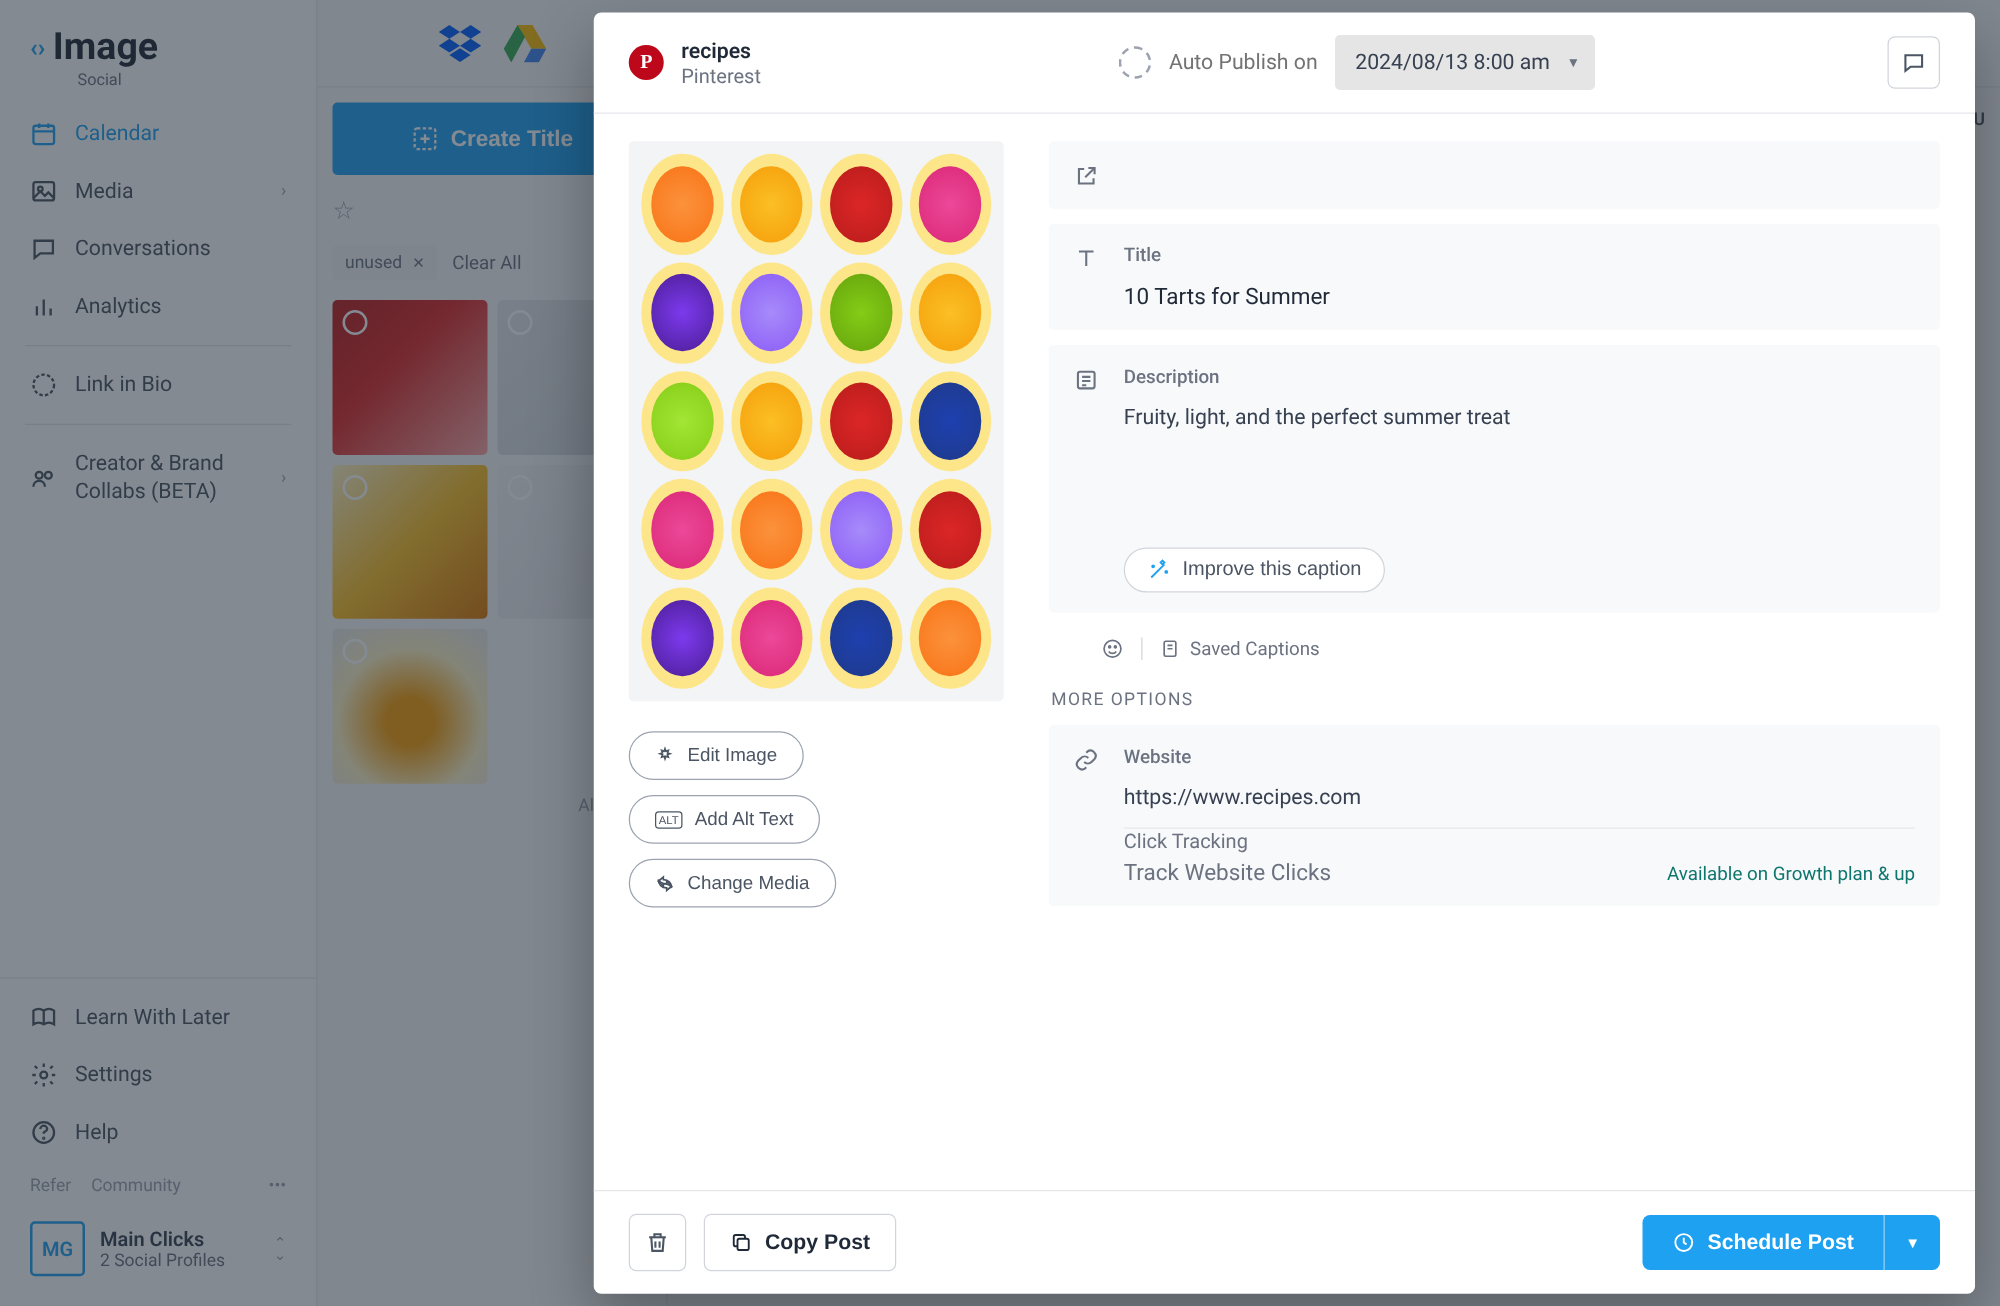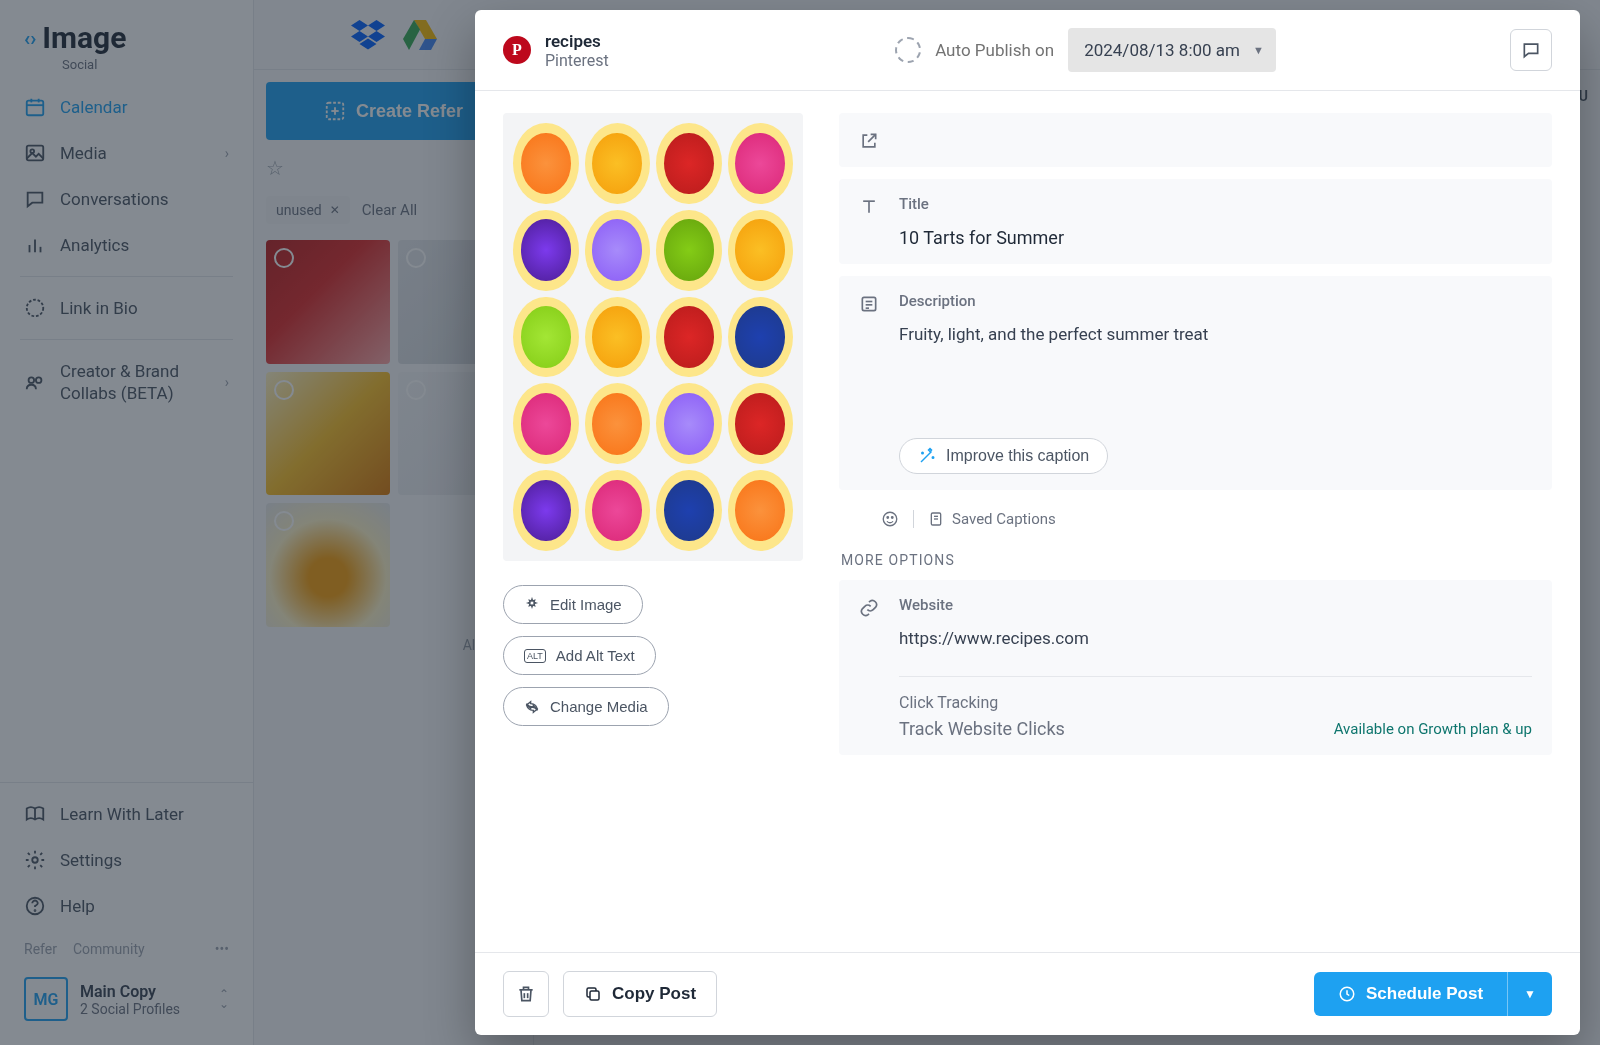--- a/index.html
+++ b/index.html
@@ -100,21 +100,21 @@
 .board-text { font-size: 17px; color: #374151; }
 .board-text b { color: #1f2937; }
 .title-text { font-size: 18px; color: #1f2937; }
 .desc-text { font-size: 17px; color: #374151; min-height: 100px; }
 .improve-btn { display: inline-flex; align-items: center; gap: 10px; border: 1px solid #d1d5db; border-radius: 999px; padding: 8px 18px; font-size: 16px; color: #4b5563; background: #fff; margin-top: 14px; }
 .improve-btn .wand { color: #1ea1f1; }
 .caption-tools { display: flex; align-items: center; gap: 14px; padding: 8px 4px 0 42px; color: #6b7280; font-size: 15px; }
 .caption-tools .sep { width: 1px; height: 18px; background: #d1d5db; }
 
 .more-opts-label { font-size: 14px; letter-spacing: 0.08em; color: #6b7280; margin: 24px 0 12px 2px; }
-.website-val { font-size: 17px; color: #374151; padding-bottom: 28px; border-bottom: 1px solid #e5e7eb; margin-bottom: 16px; }
+.website-val { font-size: 17px; color: #374151; padding-bottom: 14px; border-bottom: 1px solid #e5e7eb; }
 .track-label { font-size: 16px; color: #6b7280; margin-bottom: 6px; }
 .track-row { display: flex; align-items: center; justify-content: space-between; }
 .track-row .t1 { font-size: 18px; color: #6b7280; }
 .track-row .t2 { font-size: 15px; color: #0f766e; }
 
 .modal-footer { border-top: 1px solid #e5e7eb; padding: 18px 28px; display: flex; align-items: center; gap: 14px; }
 .icon-btn { width: 46px; height: 46px; border: 1px solid #d1d5db; border-radius: 6px; background: #fff; display: flex; align-items: center; justify-content: center; color: #4b5563; cursor: pointer; }
 .copy-btn { border: 1px solid #d1d5db; border-radius: 6px; background: #fff; padding: 12px 20px; font-size: 17px; color: #1f2937; font-weight: 600; display: inline-flex; align-items: center; gap: 10px; cursor: pointer; }
 .footer-spacer { flex: 1; }
 .schedule-wrap { display: flex; }
@@ -228,21 +228,21 @@
         <span>Help</span>
       </div>
       <div class="refer-row">
         <span>Refer</span>
         <span>Community</span>
         <span class="dots">•••</span>
       </div>
       <div class="group-row">
         <div class="group-avatar">MG</div>
         <div class="group-text">
-          <div class="g1">Main Copy</div>
+          <div class="g1">Main Clicks</div>
           <div class="g2">2 Social Profiles</div>
         </div>
         <div class="group-chevs">⌃<br>⌄</div>
       </div>
     </div>
   </aside>
 
   <main class="content">
     <div class="topbar">
       <div style="width:60px"></div>
@@ -260,21 +260,21 @@
         </span>
     </div>
     <div class="main-row">
       <div class="media-panel">
         <button class="create-btn">
           <svg width="22" height="22" viewBox="0 0 24 24" fill="none" stroke="currentColor" stroke-width="2">
               <rect x="3" y="3" width="18" height="18" rx="2" stroke-dasharray="3 2"></rect>
               <line x1="12" y1="8" x2="12" y2="16"></line>
               <line x1="8" y1="12" x2="16" y2="12"></line>
             </svg>
-          <span>Create Refer</span>
+          <span>Create Title</span>
         </button>
         <div class="filter-row">
           <span class="star-icon">☆</span>
         </div>
         <div class="filter-row">
           <span class="chip">
               <span>unused</span>
               <span class="x">✕</span>
             </span>
           <span class="clear-link">Clear All</span>

